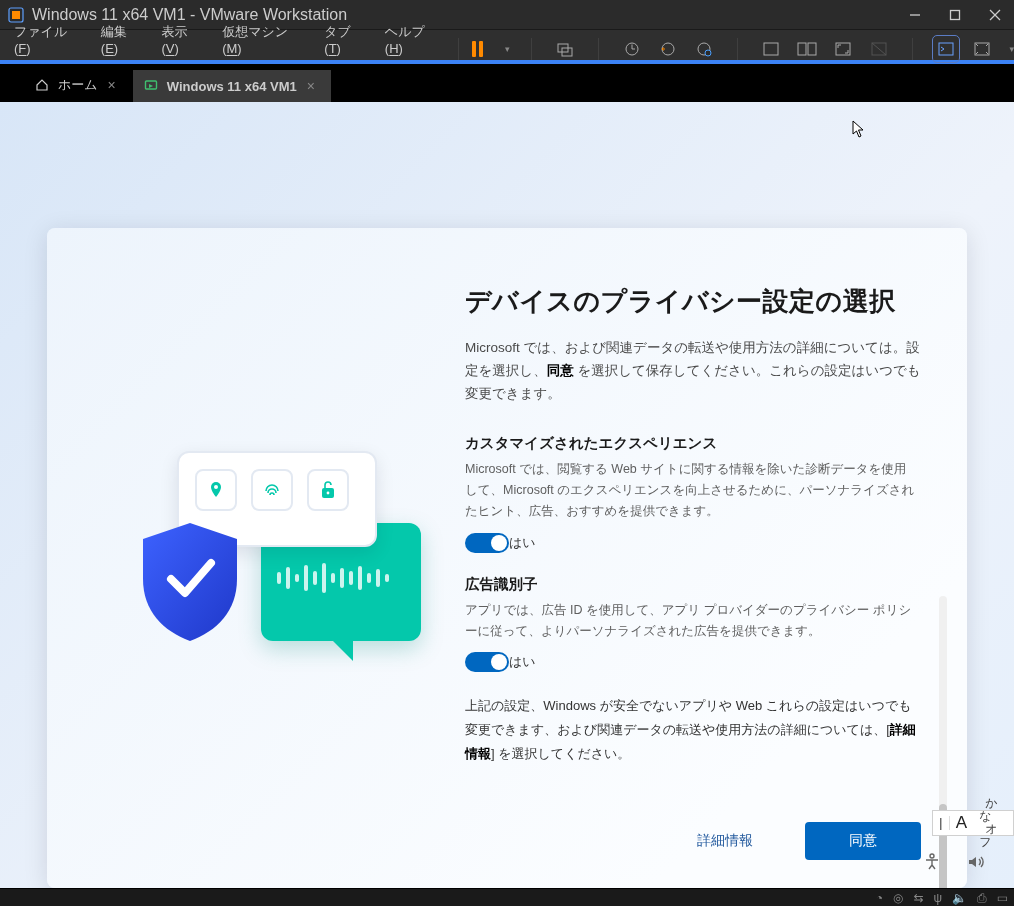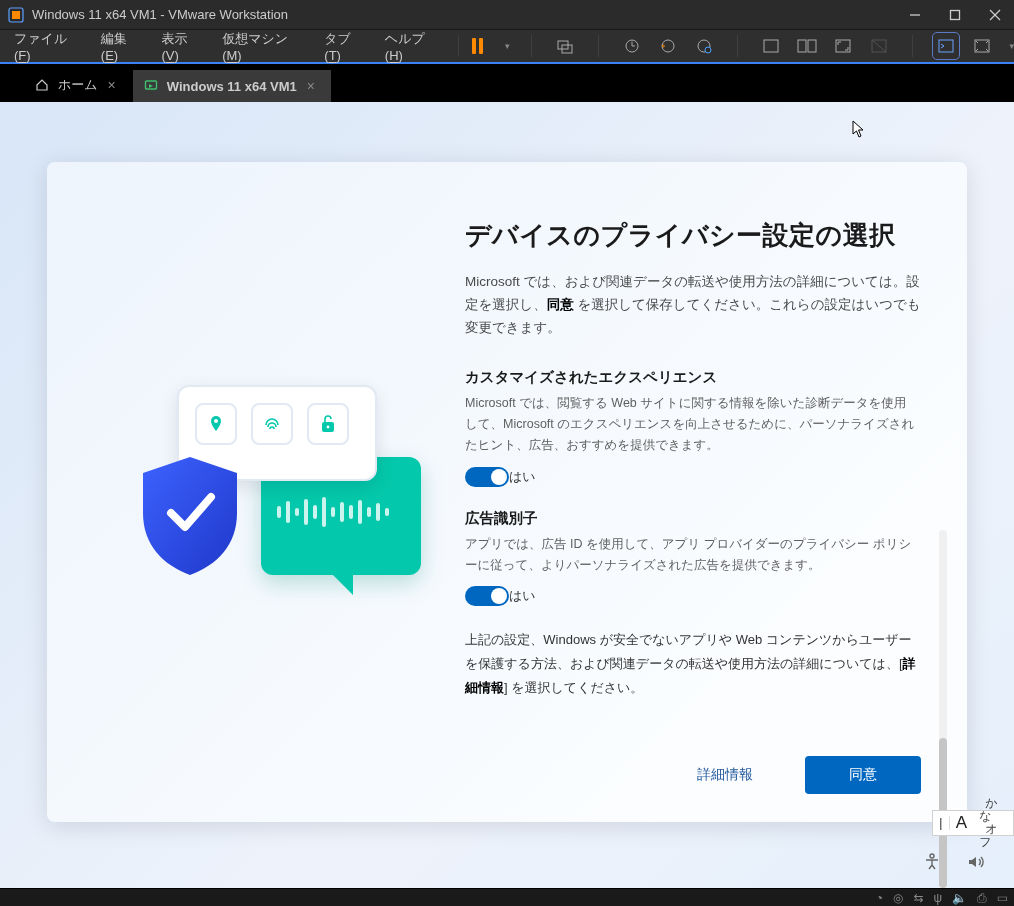--- a/index.html
+++ b/index.html
@@ -44,31 +44,31 @@
     align-items: center;
     padding: 0 8px;
     gap: 8px;
     color: var(--vm-text);
     border-bottom: 1px solid #1a1a1a;
   }
   .app-logo {
     width: 16px; height: 16px;
     display: inline-flex; align-items:center; justify-content:center;
   }
-  .titlebar .title { font-size: 13px; color: var(--vm-text); }
+  .titlebar .title { font-size: 16px; color: var(--vm-text); }
   .winctrls { margin-left: auto; display:flex; gap: 26px; padding-right: 4px; color: var(--vm-text); }
   .winctrl { width: 14px; height:14px; display:flex; align-items:center; justify-content:center; cursor:pointer; }
   
   .menubar {
     height: 34px;
     background: var(--vm-menu-bg);
     display:flex;
-    align-items:center;
+    align-items:flex-end;
     color: var(--vm-text);
-    border-bottom: 2px solid #3b82f6;
+    border-bottom: 4px solid #3b82f6;
     font-size: 13px;
   }
   .menubar .menus { display:flex; gap: 2px; padding-left: 6px; }
   .menubar .menu-item { padding: 4px 8px; border-radius:2px; cursor:pointer; }
   .menu-item u { text-decoration: underline; text-underline-offset: 2px; }
   .menubar .divider { width:1px; height:22px; background: var(--vm-border); margin: 0 8px; }
   .toolbar { display:flex; align-items:center; gap: 14px; }
   .tb-btn { width:22px; height:22px; display:flex; align-items:center; justify-content:center; cursor:pointer; color: var(--vm-text-dim); }
   .tb-btn.active { outline:1px solid #5b7cc4; outline-offset:2px; color: var(--vm-active); border-radius:2px; }
   .tb-btn svg { stroke: currentColor; }
@@ -92,21 +92,22 @@
   .tab .tab-icon { width:16px; height:16px; display:inline-flex; align-items:center; justify-content:center; }
   
   .guest {
     position:absolute;
     top: 102px;
     left:0; right:0;
     bottom: 18px;
     background: linear-gradient(135deg,#d8e6f7 0%, #eef3fb 60%, #e5effb 100%);
     display:flex;
     justify-content:center;
-    padding-top: 60px;
+    padding-top: 48px;
+    align-items: flex-end;
   }
   .panel {
     width: 920px;
     height: 660px;
     background: linear-gradient(135deg,#edf4fc 0%, #fbfdff 80%);
     border-radius: 8px;
     box-shadow: 0 4px 24px rgba(0,0,30,.12);
     display:flex;
     position:relative;
     padding: 56px 40px 30px 40px;
@@ -543,21 +544,21 @@
         <div>
           <div class="section-title">広告識別子</div>
           <div class="section-desc">アプリでは、広告 ID を使用して、アプリ プロバイダーのプライバシー ポリシーに従って、よりパーソナライズされた広告を提供できます。</div>
           <div class="toggle-row">
             <div class="toggle"></div>
             <span class="toggle-label">はい</span>
           </div>
         </div>
 
         <p class="more-text">
-          <span>上記の設定、Windows が安全でないアプリや Web コンテンツからユーザーを保護する方法、および関連データの転送や使用方法の詳細については、[</span><span class="bracket-link">詳細情報</span><span>] を選択してください。</span>
+          <span>上記の設定、Windows が安全でないアプリや Web これらの設定はいつでも変更できます、および関連データの転送や使用方法の詳細については、[</span><span class="bracket-link">詳細情報</span><span>] を選択してください。</span>
         </p>
       </div>
     </div>
 
     <div class="buttons">
       <button class="link-btn">詳細情報</button>
       <button class="primary-btn">同意</button>
     </div>
   </div>
 

